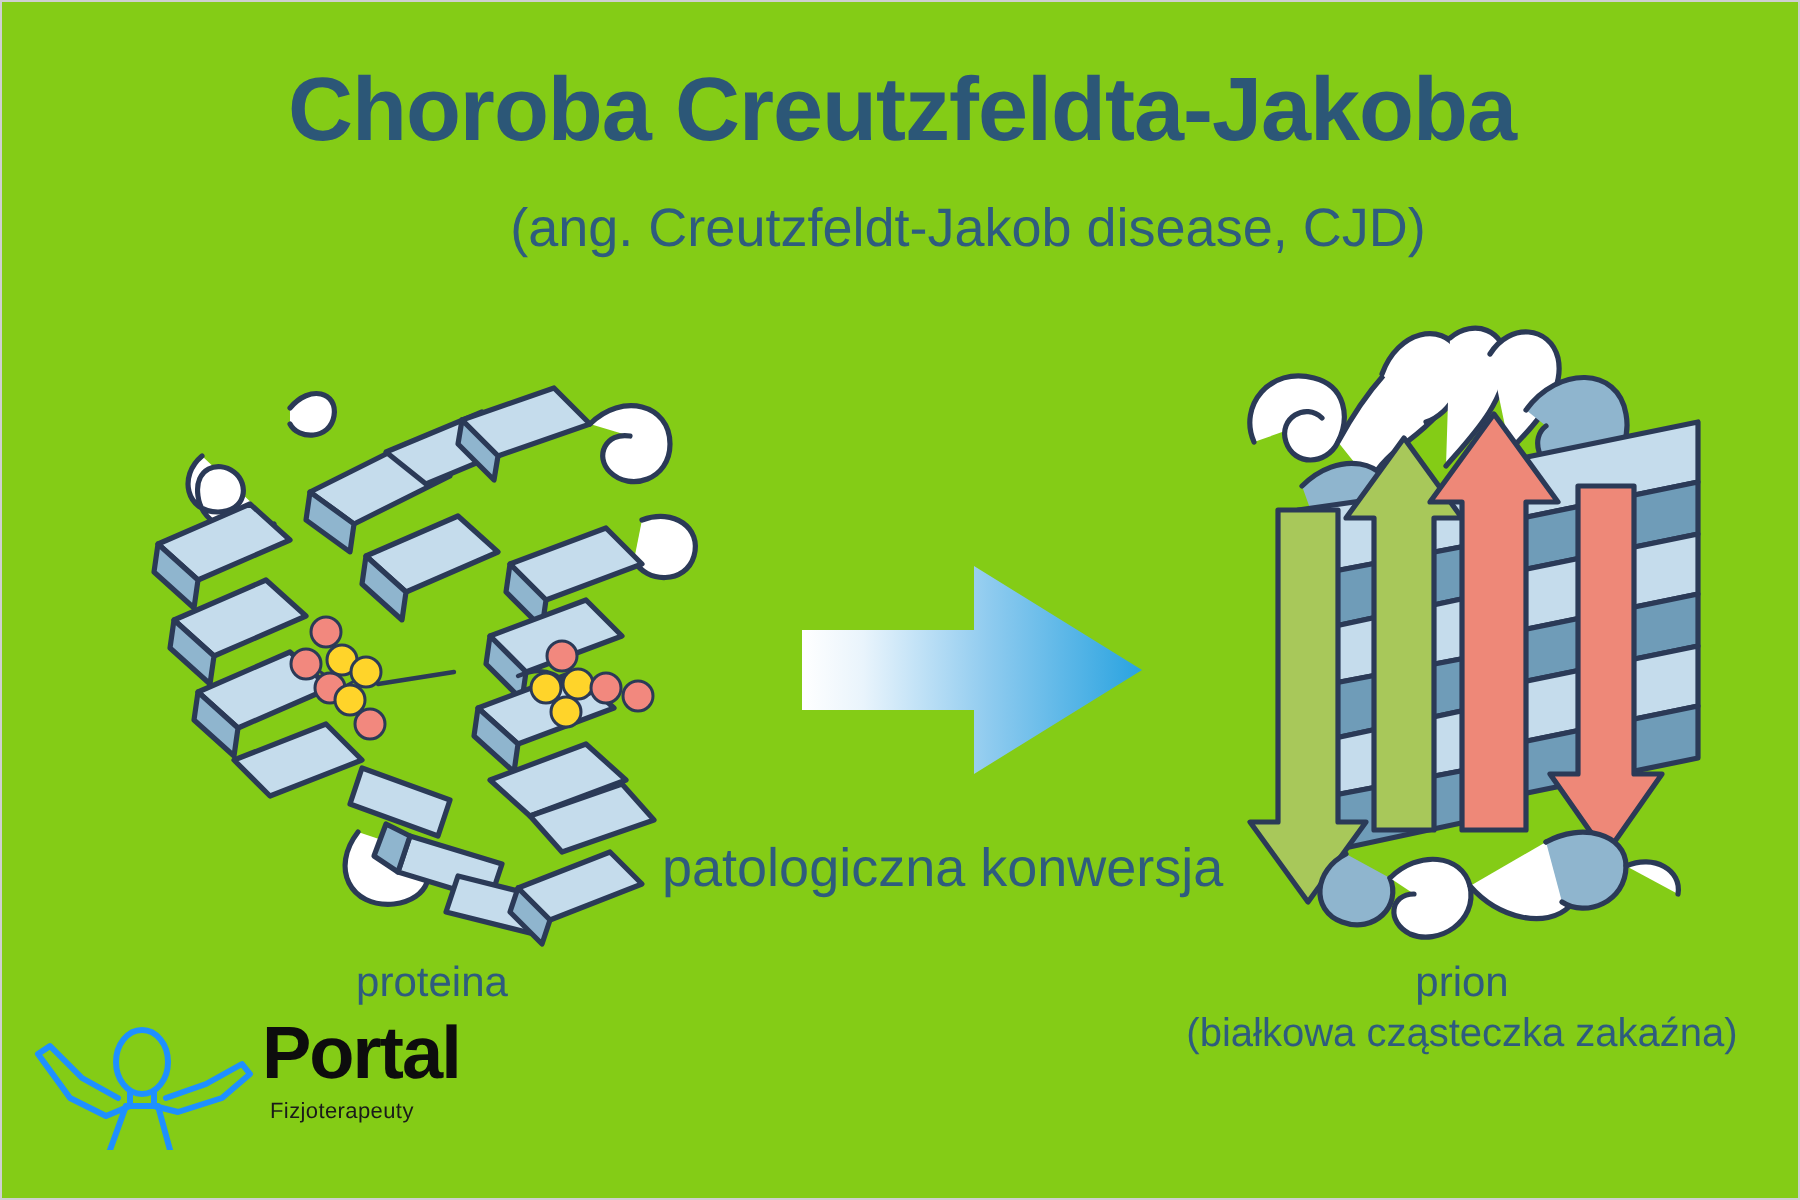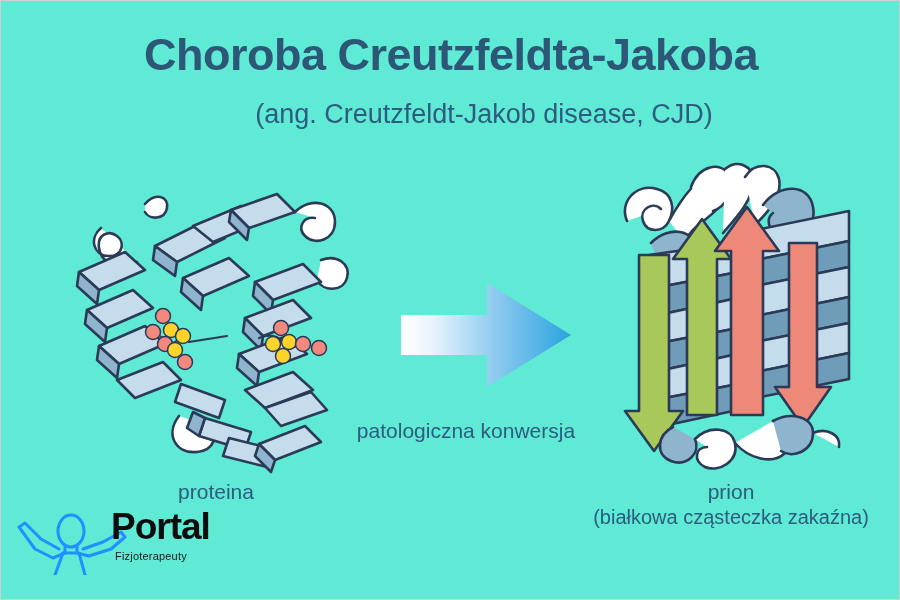--- a/index.html
+++ b/index.html
@@ -4,21 +4,21 @@
 <title>Choroba Creutzfeldta-Jakoba</title>
 <style>
   html,body{margin:0;padding:0;background:#ffffff;}
   body{
     font-family:"Liberation Sans", sans-serif;
     -webkit-font-smoothing:antialiased;
   }
   #poster{
     position:relative;
     width:900px;height:600px;
-    background:#5eead4;
+    background:#84cc16;
     box-sizing:border-box;
     border:1px solid #cfcfcf;
     overflow:hidden;
   }
 
   
   #title{
     position:absolute;
     left:0;top:28px;width:900px;
     text-align:center;
@@ -50,36 +50,36 @@
     font-family:"Liberation Sans", sans-serif;
     white-space:nowrap;
   }
   #caption-protein{ left:90px; top:478px; width:250px; }
   #caption-prion{   left:560px; top:478px; width:340px; }
   #caption-prion .sub{ display:block; font-size:20px; }
 
   #conversion-label{
     position:absolute;
     left:330px; top:418px; width:270px;
-    text-align:center;
-    font-size:21px;
+    text-align:left;
+    font-size:27px;
     color:#2e5c7e;
     font-family:"Liberation Sans", sans-serif;
     white-space:nowrap;
   }
 
   
   #protein-figure{ position:absolute; left:58px;  top:185px; width:310px; height:295px; }
   #arrow-figure{   position:absolute; left:398px; top:272px; width:180px; height:125px; }
   #prion-figure{   position:absolute; left:612px; top:158px; width:285px; height:320px; }
 
   
   #logo{ position:absolute; left:14px; top:505px; width:250px; height:82px; }
   #logo-figure{ position:absolute; left:0; top:3px; width:112px; height:66px; }
-  #logo-wordmark{ position:absolute; left:96px; top:0px; width:140px; height:72px; }
+  #logo-wordmark{ position:absolute; left:116px; top:0px; width:140px; height:72px; }
   #logo-portal{
     position:absolute; left:0; top:0;
     font-size:37px; font-weight:bold; color:#0d0d0d;
     letter-spacing:-1px;
     font-family:"Liberation Sans", sans-serif;
   }
   #logo-tagline{
     position:absolute; left:4px; top:44px;
     font-size:11px; color:#1a1a1a;
     letter-spacing:0.2px;

